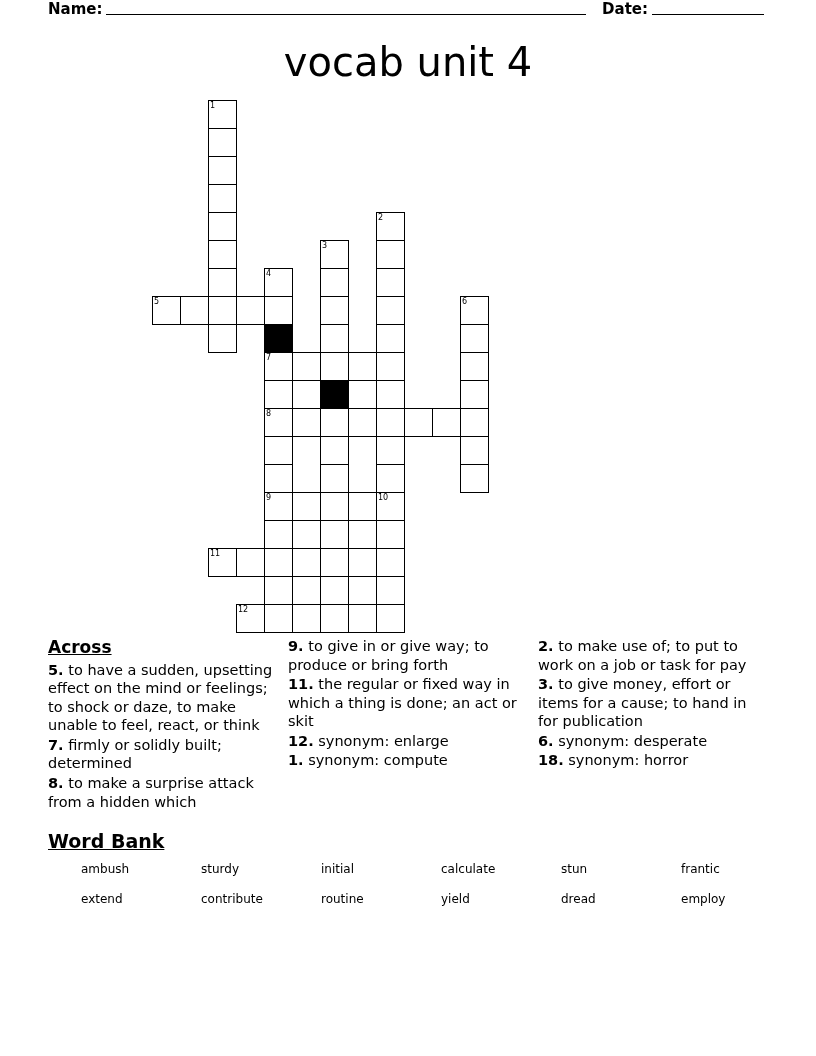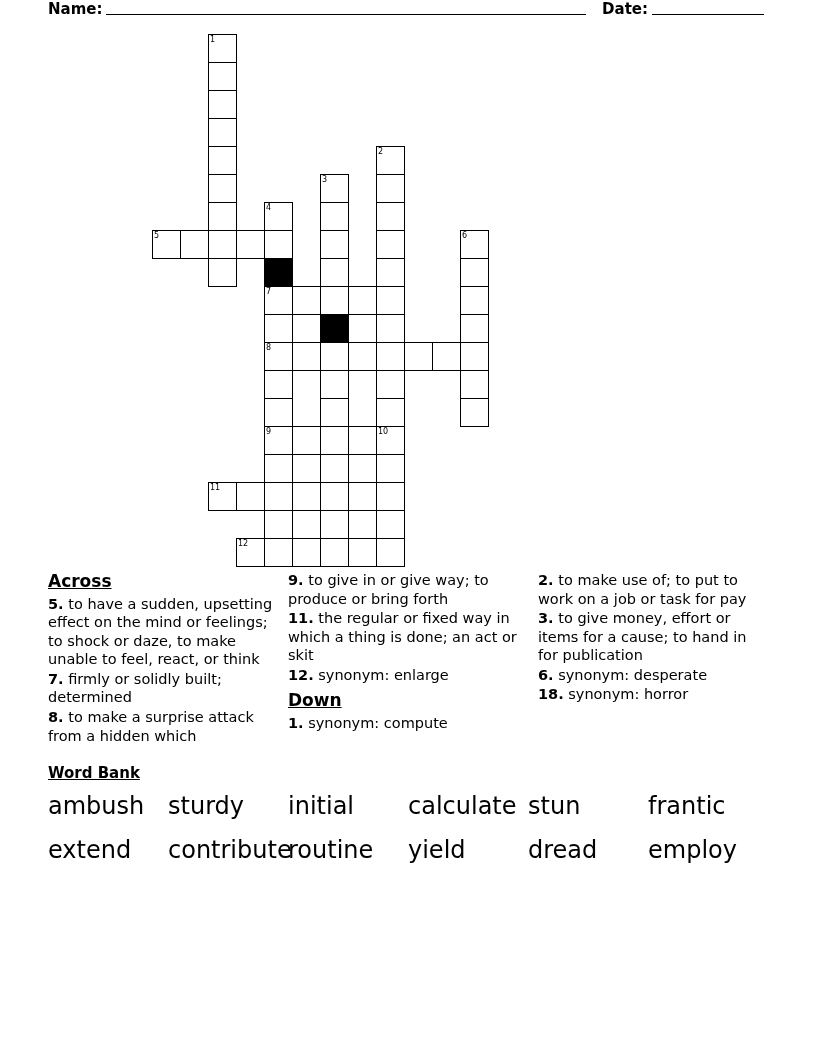--- a/index.html
+++ b/index.html
@@ -93,45 +93,47 @@
     margin-bottom: 2px;
     display: block;
   }
   .clue-head.down { margin-top: 6px; }
   .clue { margin: 0 0 1px 0; }
   .clue b { font-weight: bold; }
 
   
   .wb-head {
     font-weight: bold;
-    font-size: 15px;
+    font-size: 19px;
     text-decoration: underline;
     margin: 18px 0 10px 0;
     display: block;
   }
   .wb-grid {
     display: grid;
     grid-template-columns: 120px 120px 120px 120px 120px 120px;
     row-gap: 16px;
-    font-size: 24px;
+    font-size: 12px;
+    margin-left: 33px;
   }
   .wb-word { white-space: nowrap; }
 </style>
 </head>
 <body>
 
 <div class="page">
 
   <div class="header-row">
     <span class="hdr-label">Name:</span>
     <span class="hdr-rule"></span>
     <span class="hdr-label date">Date:</span>
     <span class="hdr-rule date-rule"></span>
   </div>
 
+  <h1 class="title">vocab unit 4</h1>
 
   <div class="grid-wrap" id="grid-wrap">
       <div class="cell" style="left: 160px; top: 0px;">
         <span class="num">1</span>
       </div>
       <div class="cell" style="left: 160px; top: 28px;"></div>
       <div class="cell" style="left: 160px; top: 56px;"></div>
       <div class="cell" style="left: 160px; top: 84px;"></div>
       <div class="cell" style="left: 160px; top: 112px;"></div>
       <div class="cell" style="left: 328px; top: 112px;">
@@ -235,21 +237,20 @@
       <span class="clue-head">Across</span>
       <p class="clue"><b>5.</b><span> to have a sudden, upsetting effect on the mind or feelings; to shock or daze, to make unable to feel, react, or think</span></p>
       <p class="clue"><b>7.</b><span> firmly or solidly built; determined</span></p>
       <p class="clue"><b>8.</b><span> to make a surprise attack from a hidden which</span></p>
     </div>
 
     <div class="clue-col c2">
       <p class="clue"><b>9.</b><span> to give in or give way; to produce or bring forth</span></p>
       <p class="clue"><b>11.</b><span> the regular or fixed way in which a thing is done; an act or skit</span></p>
       <p class="clue"><b>12.</b><span> synonym: enlarge</span></p>
-      <span class="clue-head down">Down</span>
       <p class="clue"><b>1.</b><span> synonym: compute</span></p>
     </div>
 
     <div class="clue-col c3">
       <p class="clue"><b>2.</b><span> to make use of; to put to work on a job or task for pay</span></p>
       <p class="clue"><b>3.</b><span> to give money, effort or items for a cause; to hand in for publication</span></p>
       <p class="clue"><b>6.</b><span> synonym: desperate</span></p>
       <p class="clue"><b>18.</b><span> synonym: horror</span></p>
     </div>
 

